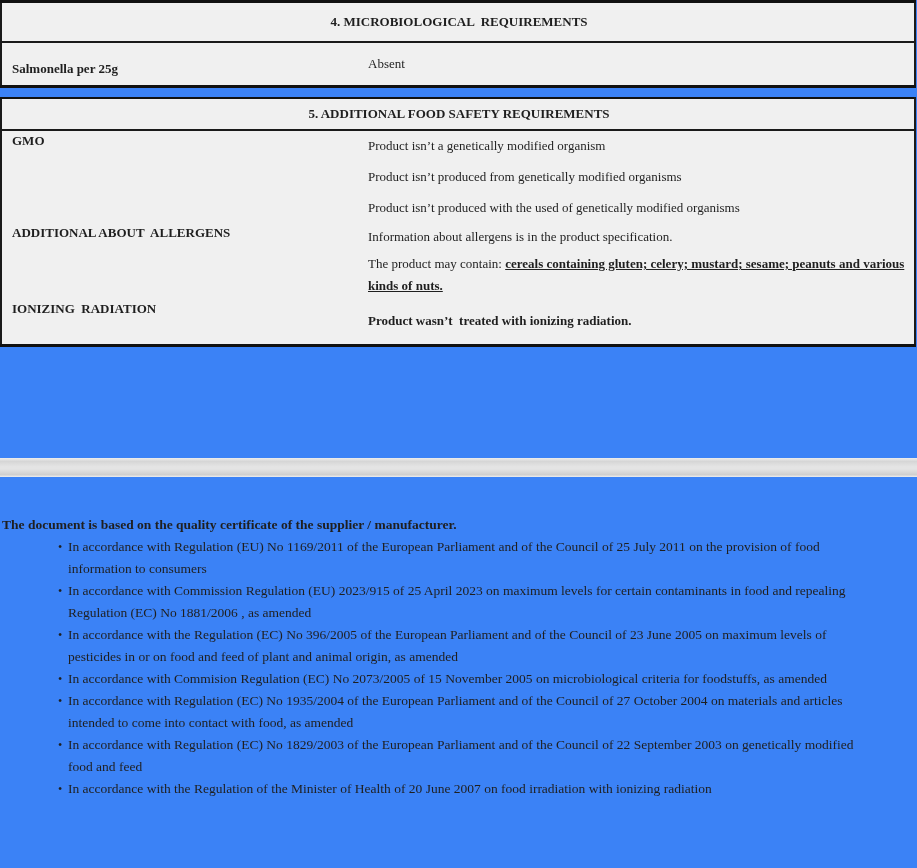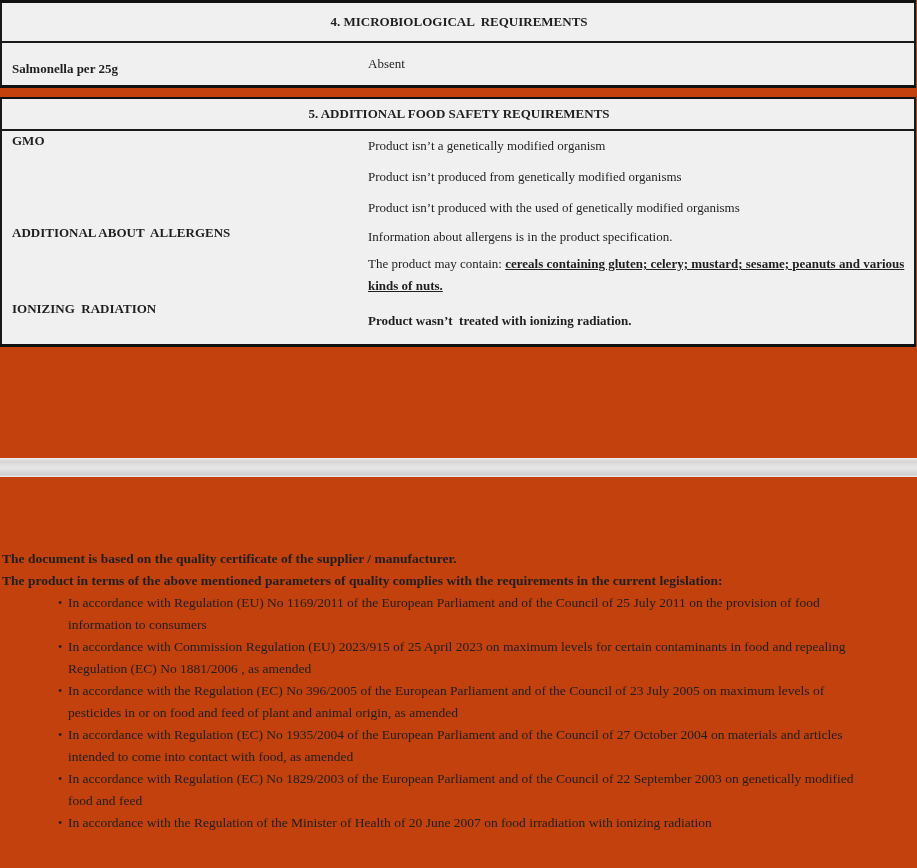--- a/index.html
+++ b/index.html
@@ -1,21 +1,21 @@
 <!DOCTYPE html>
 <html><head>
 <meta charset="utf-8">
 <style>
   * { margin: 0; padding: 0; box-sizing: border-box; }
   html, body { background: #f0f0f0; }
   #doc {
     position: relative;
     width: 917px;
     height: 868px;
-    background: #c2410c;
+    background: #3b82f6;
     overflow: hidden;
     font-family: "Liberation Serif", "DejaVu Serif", serif;
     color: #1f1f1f;
   }
   .pre { white-space: pre-wrap; }
 
   
   table.spec {
     width: 916px;
     border-collapse: collapse;
@@ -68,21 +68,21 @@
     position: absolute;
     left: 0; top: 458px;
     width: 917px; height: 19px;
     background: linear-gradient(180deg,
       #ededed 0%, #d6d6d6 18%, #e4e4e4 45%, #e4e4e4 58%, #cfcfcf 88%, #eeeeee 100%);
   }
 
   
   #legal {
     position: absolute;
-    left: 2px; top: 548px;
+    left: 2px; top: 514px;
     width: 912px;
     font-size: 13.5px;
     line-height: 22px;
   }
   #legal p.lead { font-weight: bold; }
   #legal ul { list-style: none; max-width: 862px; }
   #legal li { position: relative; padding-left: 66px; }
   #legal li::before {
     content: "\2022";
     position: absolute;
@@ -145,24 +145,24 @@
       <td class="lbl pre">IONIZING  RADIATION</td>
       <td class="val pre">Product wasn’t  treated with ionizing radiation.</td>
     </tr>
   </tbody>
     </table>
 
   <div id="page-separator"></div>
 
   <div id="legal">
     <p class="lead">The document is based on the quality certificate of the supplier / manufacturer.</p>
-    <p class="lead">The product in terms of the above mentioned parameters of quality complies with the requirements in the current legislation:</p>
     <ul>
       <li>In accordance with Regulation (EU) No 1169/2011 of the European Parliament and of the Council of 25 July 2011 on the provision of food information to consumers</li>
       <li>In accordance with Commission Regulation (EU) 2023/915 of 25 April 2023 on maximum levels for certain contaminants in food and repealing Regulation (EC) No 1881/2006 , as amended</li>
-      <li>In accordance with the Regulation (EC) No 396/2005 of the European Parliament and of the Council of 23 July 2005 on maximum levels of pesticides in or on food and feed of plant and animal origin, as amended</li>
+      <li>In accordance with the Regulation (EC) No 396/2005 of the European Parliament and of the Council of 23 June 2005 on maximum levels of pesticides in or on food and feed of plant and animal origin, as amended</li>
+      <li>In accordance with Commision Regulation (EC) No 2073/2005 of 15 November 2005 on microbiological criteria for foodstuffs, as amended</li>
       <li>In accordance with Regulation (EC) No 1935/2004 of the European Parliament and of the Council of 27 October 2004 on materials and articles intended to come into contact with food, as amended</li>
       <li>In accordance with Regulation (EC) No 1829/2003 of the European Parliament and of the Council of 22 September 2003 on genetically modified food and feed</li>
       <li>In accordance with the Regulation of the Minister of Health of 20 June 2007 on food irradiation with ionizing radiation</li>
     </ul>
   </div>
 
 </div>
 
 </body></html>

